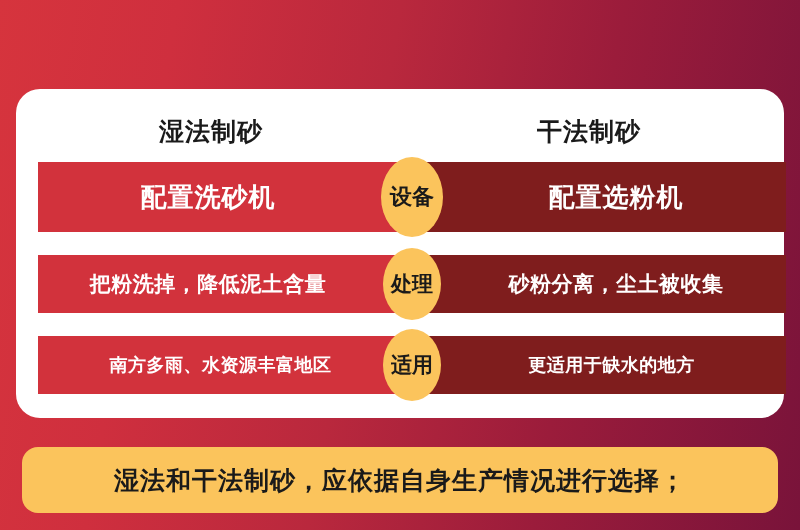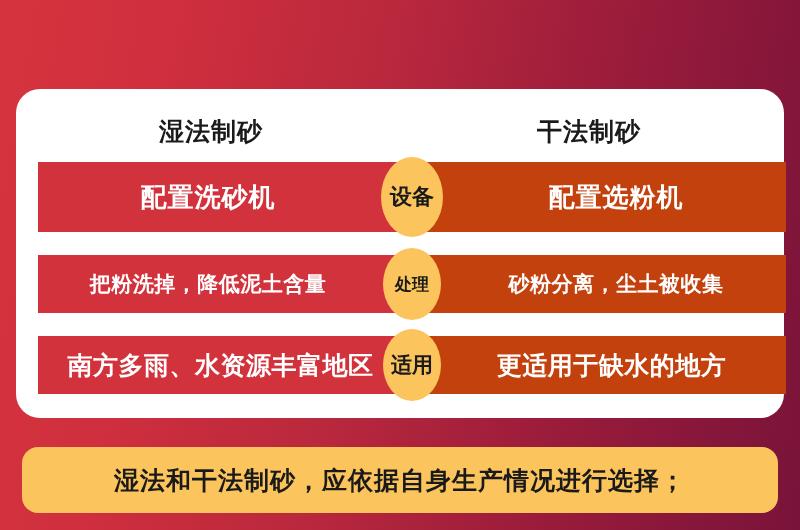--- a/index.html
+++ b/index.html
@@ -115,44 +115,44 @@
     flex: 1 1 0;
     display: flex;
     align-items: center;
     justify-content: center;
     color: #ffffff;
     font-weight: bold;
     white-space: nowrap;
     box-sizing: border-box;
   }
   .cell.left  { background: #d2323c; padding-right: 34px; }
-  .cell.right { background: #c2410c; padding-left: 34px; }
+  .cell.right { background: #7f1d1d; padding-left: 34px; }
 
   .row.r1 .cell { font-size: 26px; letter-spacing: 1px; }
   .row.r2 .cell { font-size: 21px; letter-spacing: 0.5px; }
-  .row.r3 .cell { font-size: 25px; letter-spacing: 0.5px; padding-left: 8px; }
+  .row.r3 .cell { font-size: 18px; letter-spacing: 0.5px; padding-left: 8px; }
 
   
   .badge {
     position: absolute;
     left: 50%;
     top: 50%;
     transform: translate(-50%, -50%);
     background: #fbc45c;
     border-radius: 50%;
     display: flex;
     align-items: center;
     justify-content: center;
     color: #1a1a1a;
     font-weight: bold;
     white-space: nowrap;
     z-index: 3;
   }
   .row.r1 .badge { width: 62px; height: 80px; font-size: 22px; }
-  .row.r2 .badge { width: 58px; height: 72px; font-size: 17px; }
+  .row.r2 .badge { width: 58px; height: 72px; font-size: 21px; }
   .row.r3 .badge { width: 58px; height: 72px; font-size: 21px; }
 
   
   .footer {
     position: absolute;
     left: 22px;
     top: 447px;
     width: 756px;
     height: 66px;
     background: #fbc45c;

